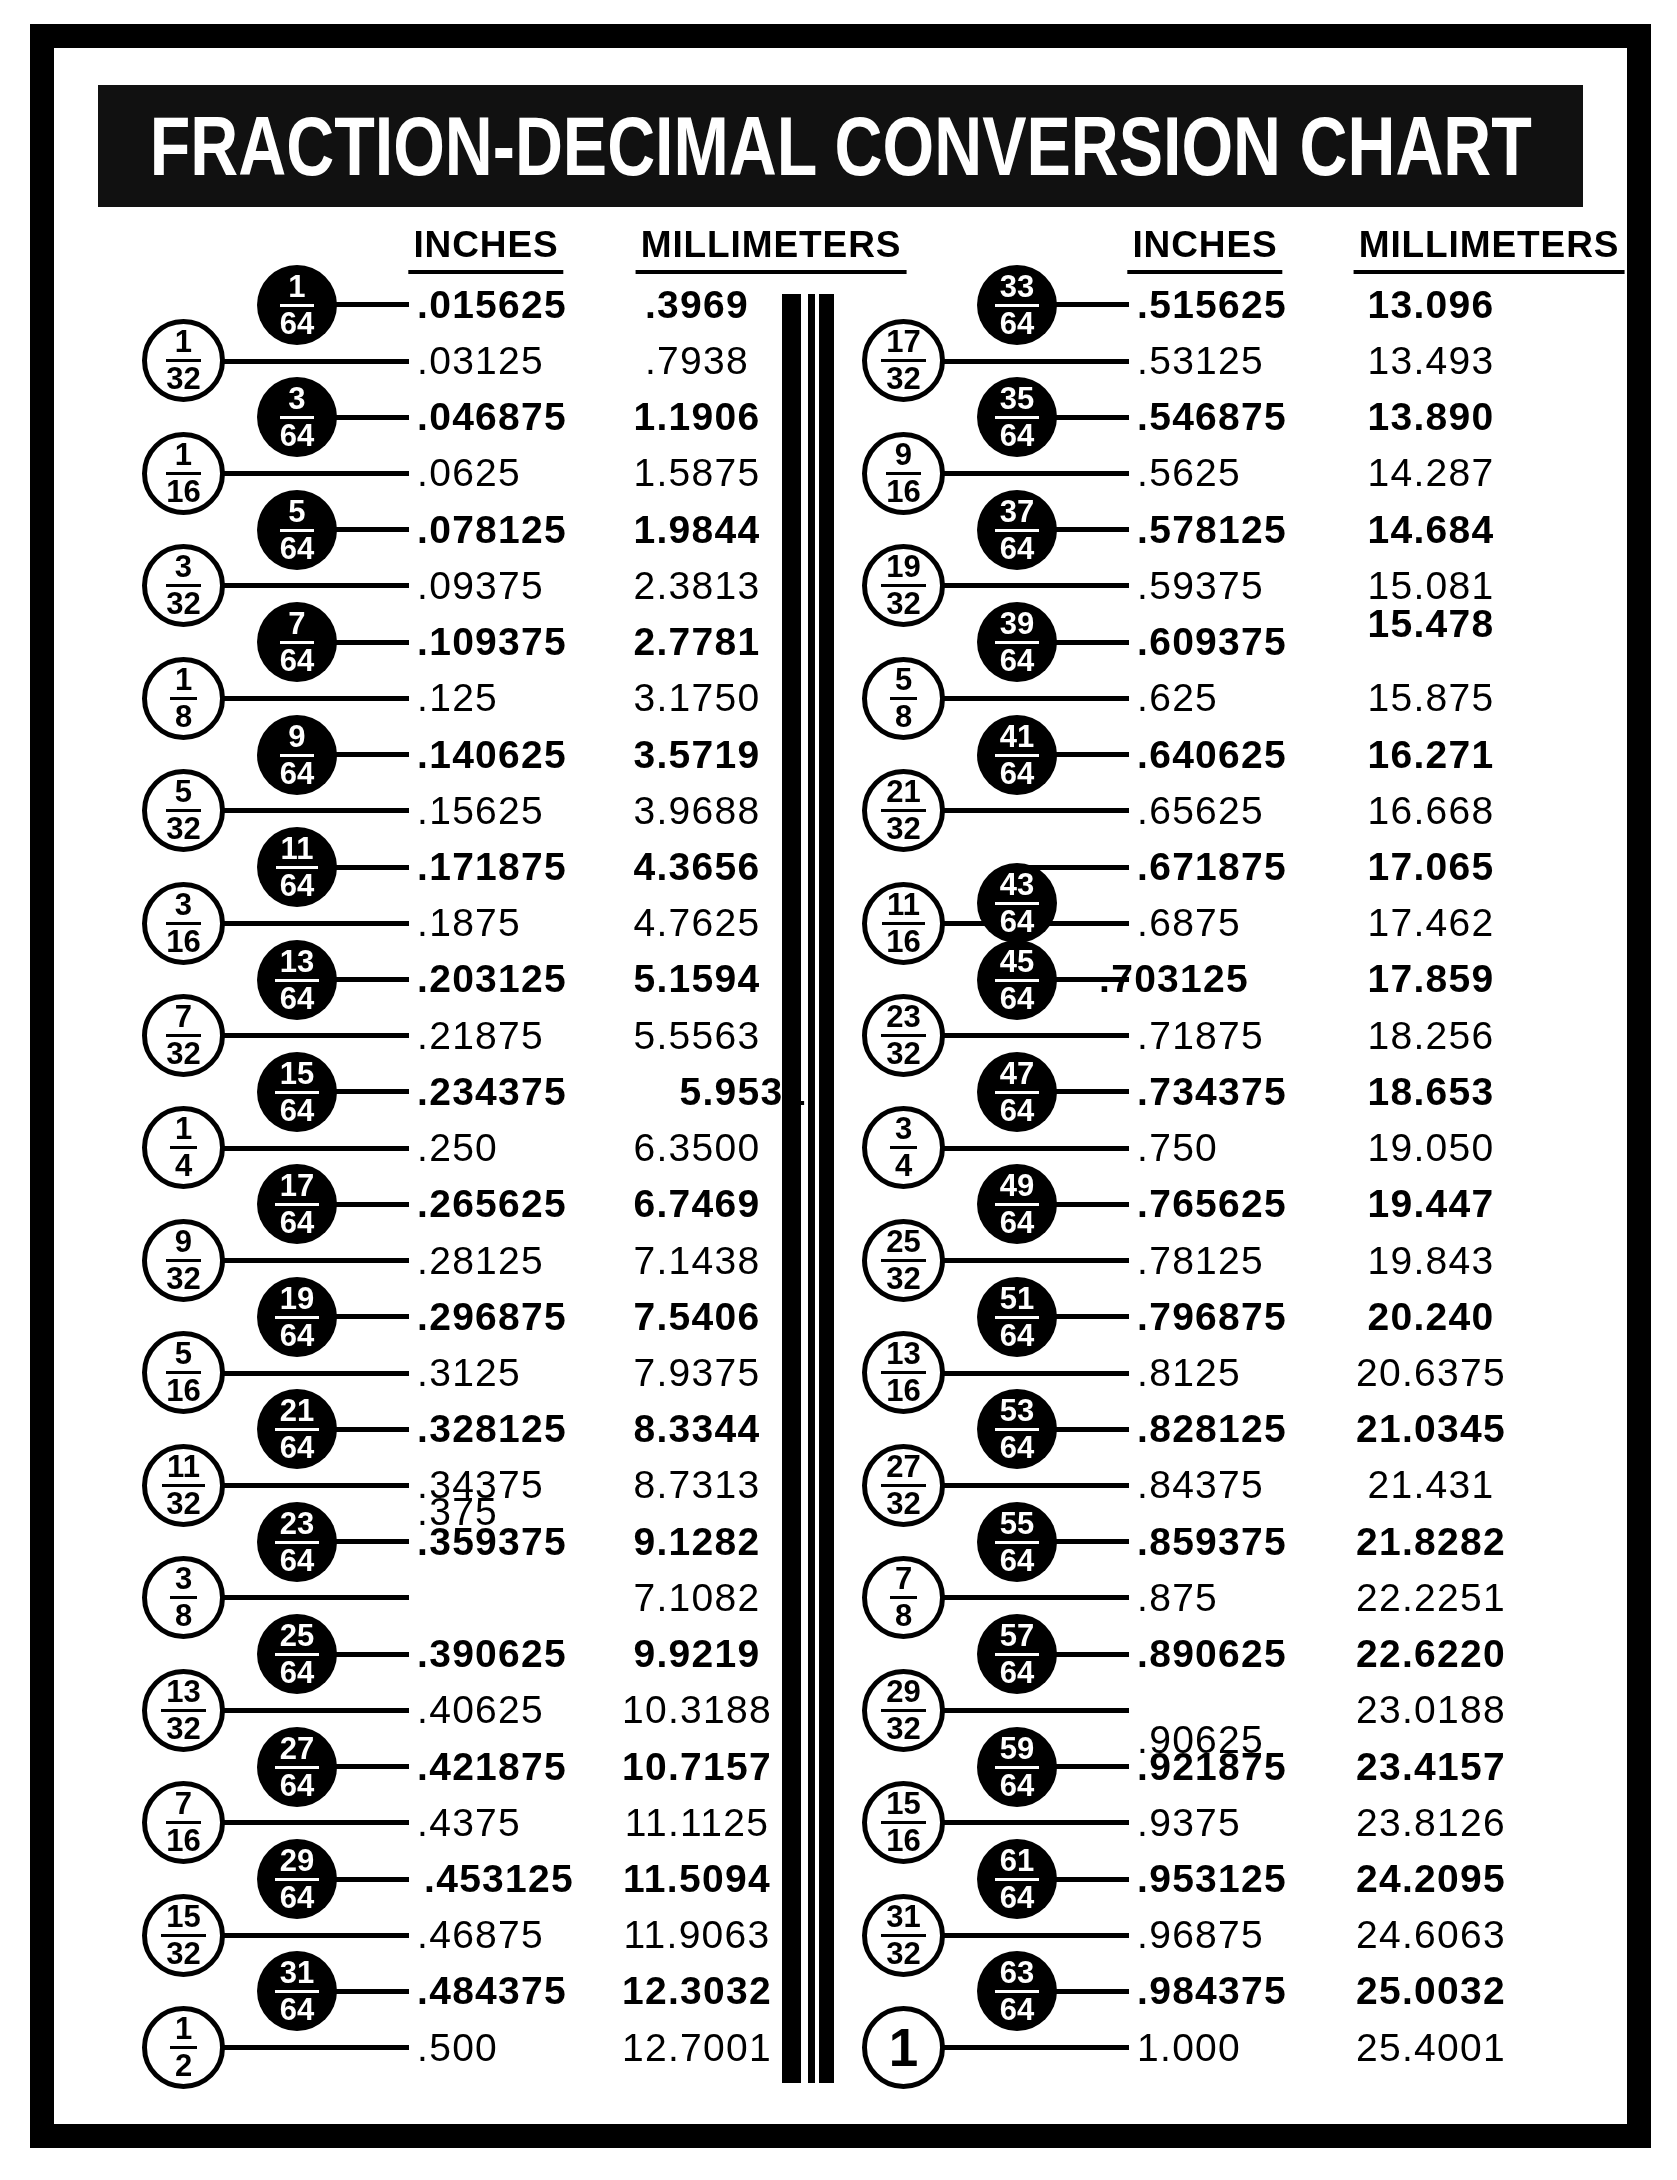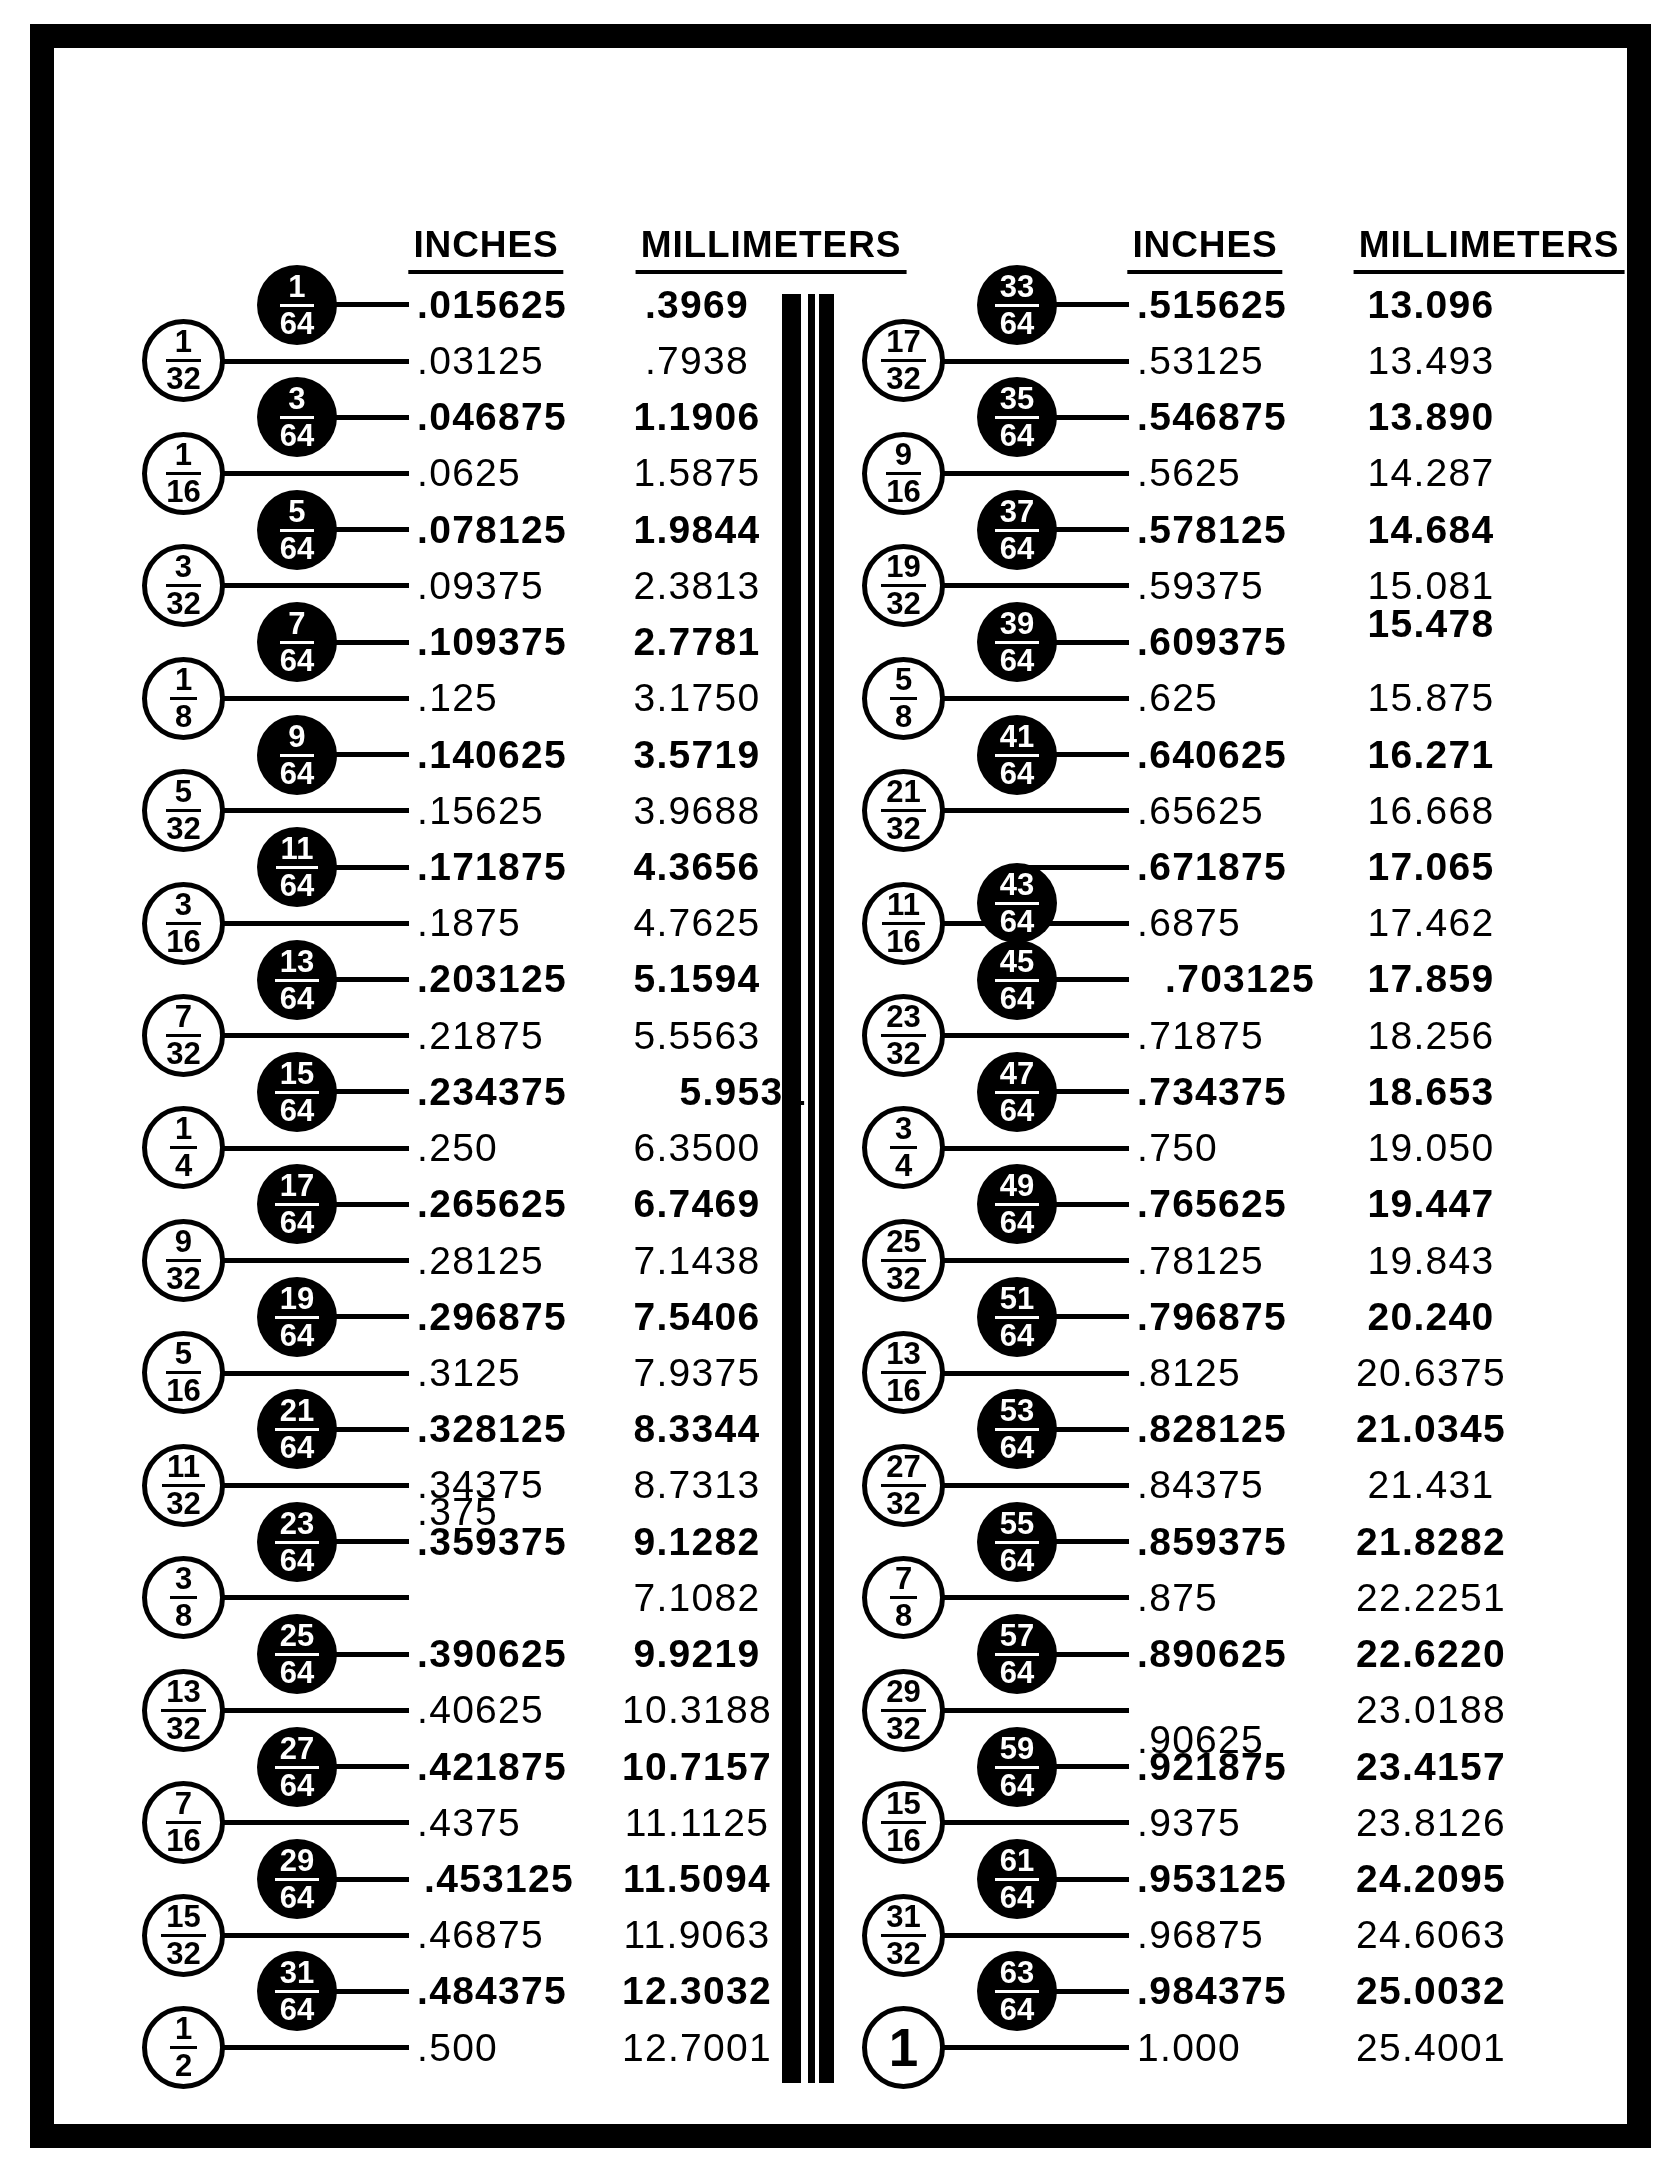--- a/index.html
+++ b/index.html
@@ -43,20 +43,23 @@
   }
   .val.bold{font-weight:bold;}
   .val.mm-val{transform:translateX(-50%);}
 </style>
 </head>
 <body>
 
 <div id="page">
   <div class="frame"></div>
 
+  <div class="titlebar">
+    <span>FRACTION-DECIMAL CONVERSION CHART</span>
+  </div>
 
   <div class="col-header" style="left:486px">INCHES</div>
   <div class="col-header" style="left:771px">MILLIMETERS</div>
   <div class="col-header" style="left:1205px">INCHES</div>
   <div class="col-header" style="left:1489px">MILLIMETERS</div>
 
   <div class="divbar" style="left:782px;width:19px"></div>
   <div class="divbar" style="left:808px;width:6.8px"></div>
   <div class="divbar" style="left:819px;width:15.3px"></div>
 
@@ -278,21 +281,21 @@
         </div><div class="val bold" style="left: 1137px; top: 839px;">.671875</div><div class="val mm-val bold" style="left: 1431px; top: 839px;">17.065</div></div><div class="row"><div class="cline" style="left: 904px; width: 225px; top: 921px;"></div><div class="circle white" style="left: 862px; top: 882px; width: 83px; height: 83px;">
           <div class="frac">
             <span class="num">11</span>
             <span class="den">16</span>
           </div>
         </div><div class="val" style="left: 1137px; top: 895px;">.6875</div><div class="val mm-val" style="left: 1431px; top: 895px;">17.462</div></div><div class="row"><div class="cline" style="left: 1017px; width: 112px; top: 977px;"></div><div class="circle black" style="left: 977px; top: 940px; width: 80px; height: 80px;">
           <div class="frac">
             <span class="num">45</span>
             <span class="den">64</span>
           </div>
-        </div><div class="val bold" style="left: 1165px; top: 951px;">.703125</div><div class="val mm-val bold" style="left: 1431px; top: 951px;">17.859</div></div><div class="row"><div class="cline" style="left: 904px; width: 225px; top: 1033px;"></div><div class="circle white" style="left: 862px; top: 994px; width: 83px; height: 83px;">
+        </div><div class="val bold" style="left: 1099px; top: 951px;">.703125</div><div class="val mm-val bold" style="left: 1431px; top: 951px;">17.859</div></div><div class="row"><div class="cline" style="left: 904px; width: 225px; top: 1033px;"></div><div class="circle white" style="left: 862px; top: 994px; width: 83px; height: 83px;">
           <div class="frac">
             <span class="num">23</span>
             <span class="den">32</span>
           </div>
         </div><div class="val" style="left: 1137px; top: 1008px;">.71875</div><div class="val mm-val" style="left: 1431px; top: 1008px;">18.256</div></div><div class="row"><div class="cline" style="left: 1017px; width: 112px; top: 1089px;"></div><div class="circle black" style="left: 977px; top: 1052px; width: 80px; height: 80px;">
           <div class="frac">
             <span class="num">47</span>
             <span class="den">64</span>
           </div>
         </div><div class="val bold" style="left: 1137px; top: 1064px;">.734375</div><div class="val mm-val bold" style="left: 1431px; top: 1064px;">18.653</div></div><div class="row"><div class="cline" style="left: 904px; width: 225px; top: 1146px;"></div><div class="circle white" style="left: 862px; top: 1106px; width: 83px; height: 83px;">

